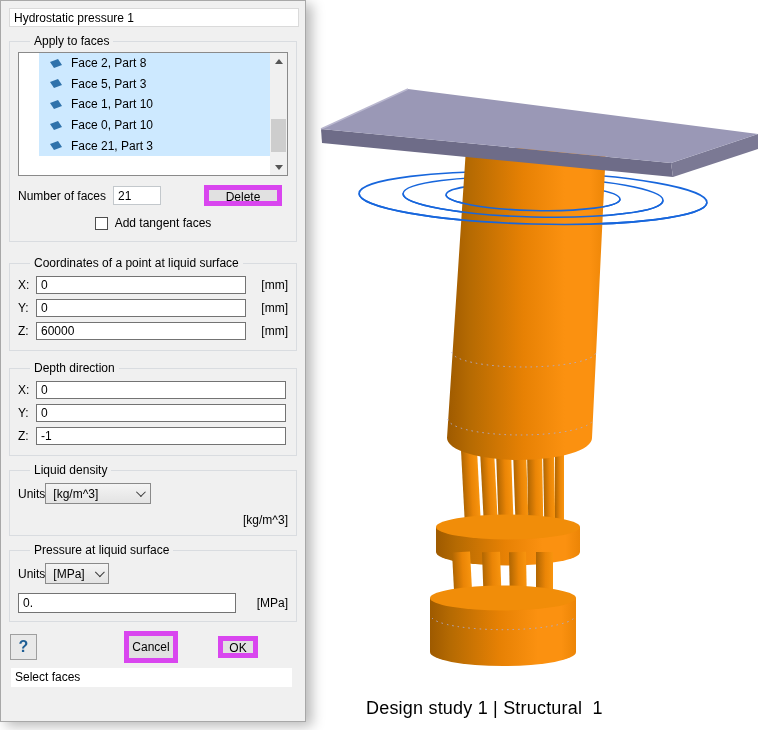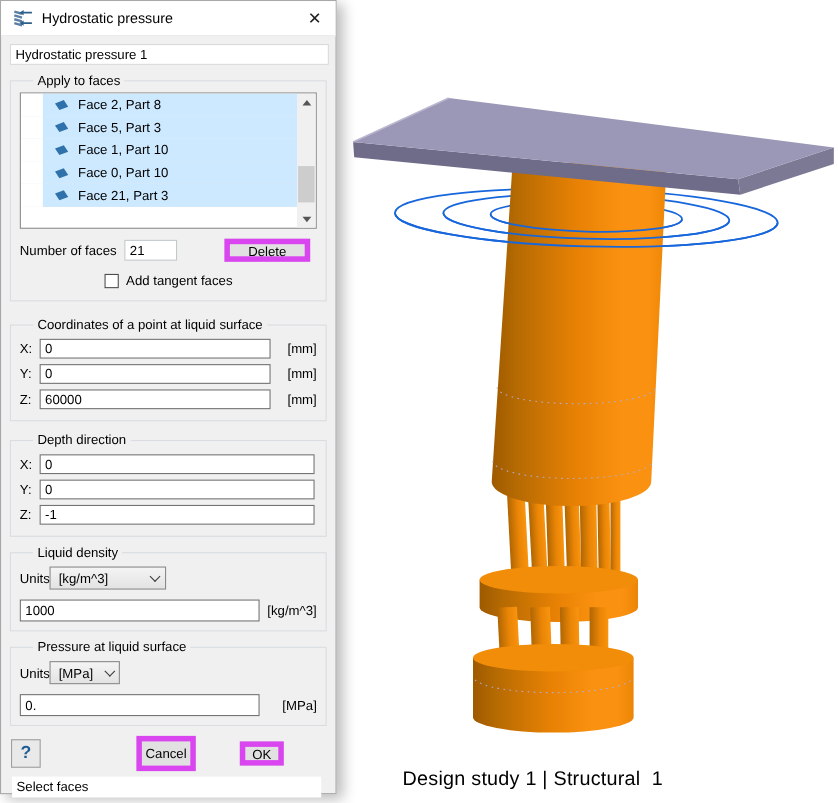--- a/index.html
+++ b/index.html
@@ -27,21 +27,21 @@
                 font-family:inherit; }
 
   .group { position:relative; margin:14px 8px 0; border:1px solid #d9dce0;
            padding:12px 8px 8px; }
   .group-label { position:absolute; top:-8px; left:20px; background:#f0f0f0;
                  padding:0 4px; font-size:12px; }
 
   
   #face-list { position:relative; height:124px; background:#fff; border:1px solid #8a8a8a;
                overflow:hidden; padding-right:17px; }
-  .face-row { height:20.6px; display:flex; background:#e5e5e5;justify-content:flex-end; }
+  .face-row { height:20.6px; display:flex; background:#5eead4;justify-content:flex-end; }
   .face-row .row-pad { width:20px; background:#fff; }
   .face-row .row-hl { flex:1; background:#cde9ff; display:flex; align-items:center;
                       gap:8px; padding-left:10px; }
   .face-row .label { font-size:12px; }
   #scrollbar { position:absolute; right:0; top:0; bottom:0; width:17px; background:#f0f0f0; }
   .sb-btn { height:16px; display:flex; align-items:center; justify-content:center; }
   .tri-up { width:0; height:0; border-left:4px solid transparent; border-right:4px solid transparent;
             border-bottom:5px solid #555; }
   .tri-dn { width:0; height:0; border-left:4px solid transparent; border-right:4px solid transparent;
             border-top:5px solid #555; }
@@ -157,31 +157,20 @@
         <path d="M359,198 A174,26 0 0 0 707,198"></path>
         <path d="M403,197 A130,20 0 0 0 663,197"></path>
         <path d="M446,197 A87,13.5 0 0 0 620,197"></path>
       </g>
     </svg>
     <div id="caption">Design study 1 | Structural  1</div>
   </div>
 
   <div id="dialog">
 
-    <div id="titlebar">
-      <svg width="20" height="17" viewBox="0 0 20 17">
-        <path d="M3,2.5 L10,4.5 M3,6 L10,8 M3,9.5 L10,11.5 M3,13 L10,15" stroke="#5b7fa6" stroke-width="2.2" fill="none"></path>
-        <path d="M19,3.5 H11" stroke="#2d5f8a" stroke-width="1.6"></path>
-        <polygon points="11.5,1.2 11.5,5.8 7.5,3.5" fill="#2d5f8a"></polygon>
-        <path d="M19,13 H11" stroke="#2d5f8a" stroke-width="1.6"></path>
-        <polygon points="11.5,10.7 11.5,15.3 7.5,13" fill="#2d5f8a"></polygon>
-      </svg>
-      <span id="title">Hydrostatic pressure</span>
-      <span id="close-btn">✕</span>
-    </div>
 
     <input class="name-input" value="Hydrostatic pressure 1" style="">
 
     <div class="group" style="padding-top:10px;">
       <span class="group-label">Apply to faces</span>
 
       <div id="face-list">
         <div class="face-row">
           <div class="row-pad"></div>
           <div class="row-hl">
@@ -289,21 +278,20 @@
     <div class="group">
       <span class="group-label">Liquid density</span>
       <div class="units-row">
         <span>Units</span>
         <div class="combo wide">
           <span>[kg/m^3]</span>
           <span class="chev"></span>
         </div>
       </div>
       <div class="val-row">
-        <input class="val-input" value="1000" style="">
         <span class="val-unit">[kg/m^3]</span>
       </div>
     </div>
 
     <div class="group">
       <span class="group-label">Pressure at liquid surface</span>
       <div class="units-row">
         <span>Units</span>
         <div class="combo narrow">
           <span>[MPa]</span>

